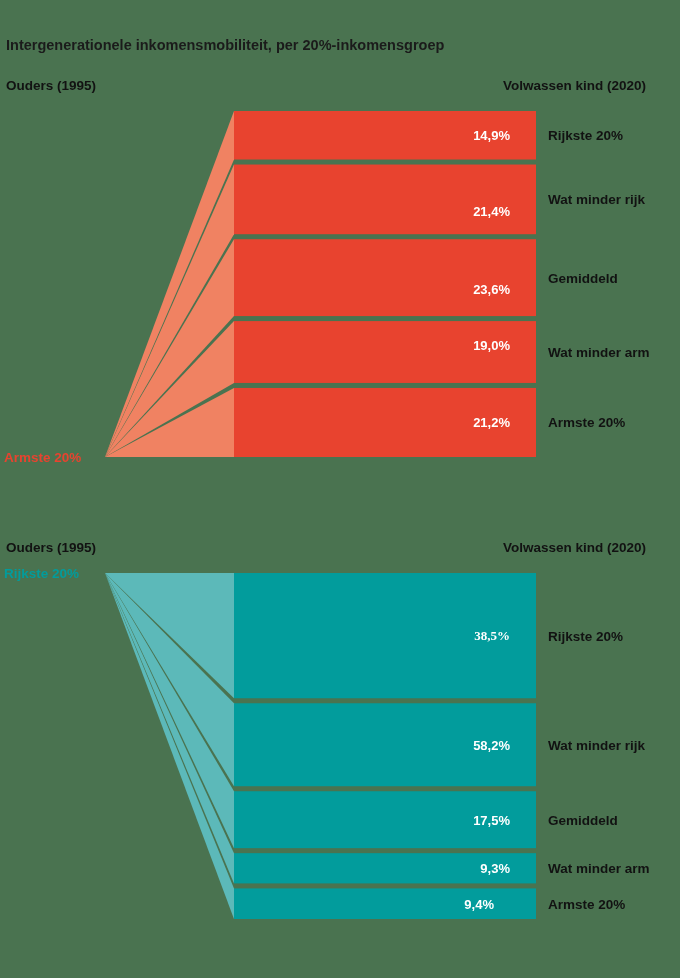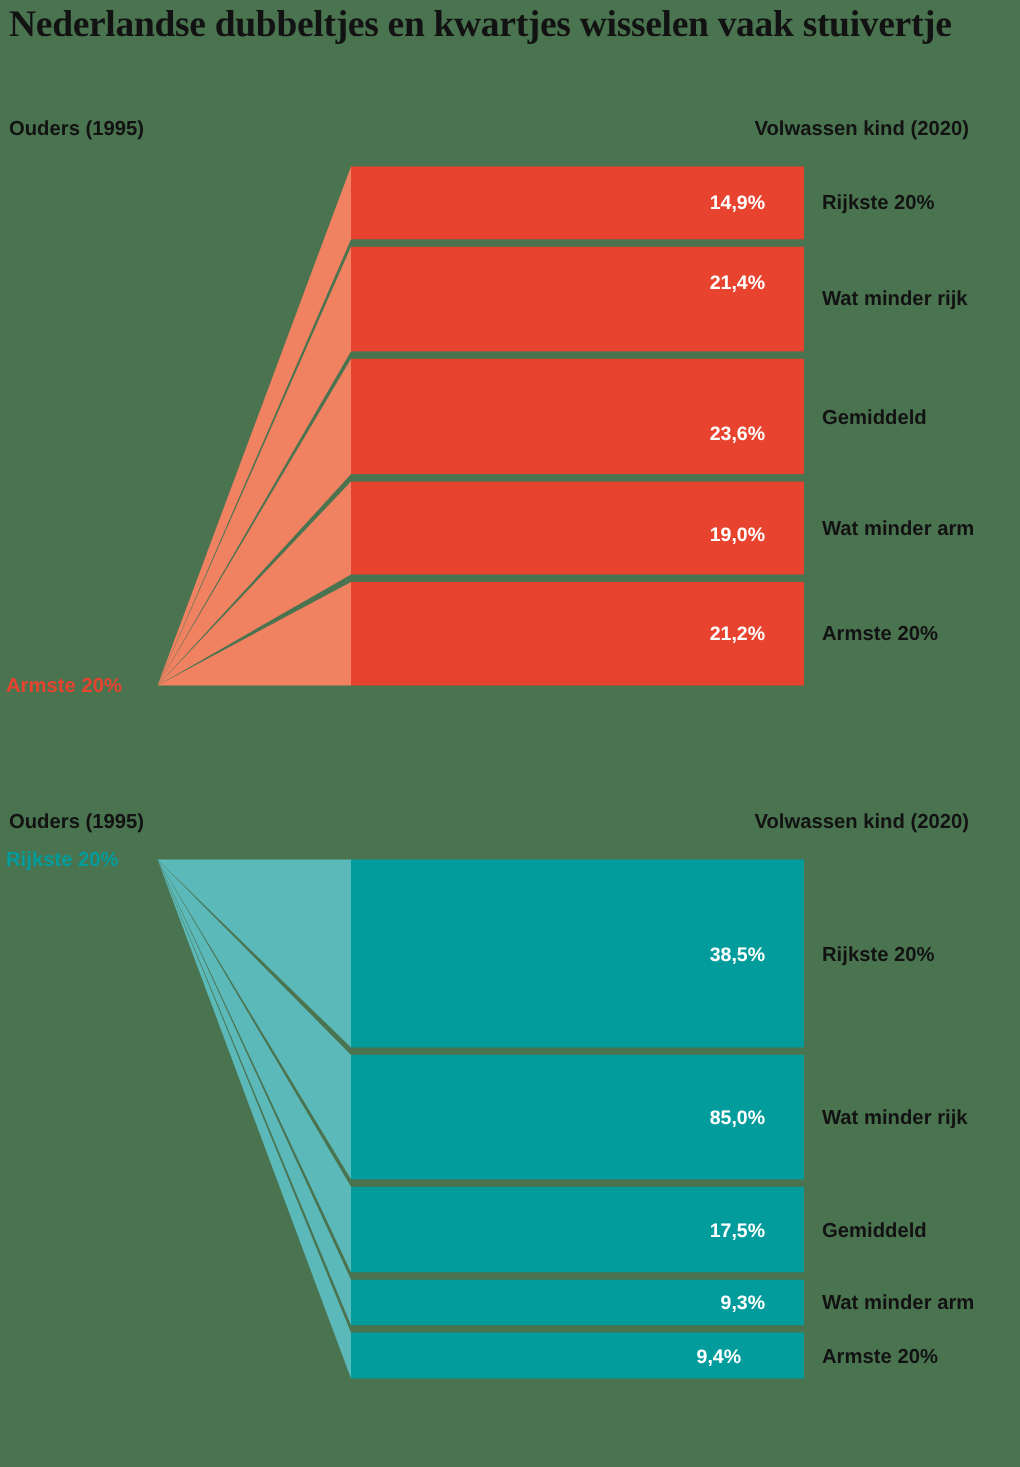--- a/index.html
+++ b/index.html
@@ -104,22 +104,22 @@
     font-weight: bold;
     white-space: nowrap;
     transform: translateY(-50%);
   }
 </style>
 </head>
 <body>
 
 <div class="page">
 
-  <div class="chart-title">Nederlandse dubbeltjes en kwartjes wisselen vaak stuivertje</div>
 
+  <div class="chart-subtitle">Intergenerationele inkomensmobiliteit, per 20%-inkomensgroep</div>
 
   <div class="panel" id="panel-0" style="top:78px;height:400px;">
     <div class="panel-head">
       <span class="head-left">Ouders (1995)</span>
       <span class="head-right">Volwassen kind (2020)</span>
     </div>
     <div class="flow-host" id="flow-host-0">
         <svg class="flow-svg" width="680" height="387" viewBox="0 0 680 387">
           <path d="M 105 379 L 234 33 L 234 81.52547452547452 Z" fill="#f08262" stroke="none"></path>
           <path d="M 105 379 L 234 86.52547452547452 L 234 156.2197802197802 Z" fill="#f08262" stroke="none"></path>
@@ -127,25 +127,25 @@
           <path d="M 105 379 L 234 243.07892107892104 L 234 304.9570429570429 Z" fill="#f08262" stroke="none"></path>
           <path d="M 105 379 L 234 309.9570429570429 L 234 378.99999999999994 Z" fill="#f08262" stroke="none"></path>
           <rect x="234" y="33" width="302" height="48.52547452547452" fill="#e8432f"></rect>
           <rect x="234" y="86.52547452547452" width="302" height="69.69430569430568" fill="#e8432f"></rect>
           <rect x="234" y="161.2197802197802" width="302" height="76.85914085914085" fill="#e8432f"></rect>
           <rect x="234" y="243.07892107892104" width="302" height="61.878121878121874" fill="#e8432f"></rect>
           <rect x="234" y="309.9570429570429" width="302" height="69.04295704295703" fill="#e8432f"></rect>
         </svg>
         <div class="value-label" style="left: 430px; width: 80px; top: 57.2627px;">14,9%</div>
         <div class="cat-label" style="top: 57.2627px;">Rijkste 20%</div>
-        <div class="value-label" style="left: 430px; width: 80px; top: 110px;">21,4%</div>
+        <div class="value-label" style="left: 430px; width: 80px; top: 133px;">21,4%</div>
         <div class="cat-label" style="top: 121.373px;">Wat minder rijk</div>
         <div class="value-label" style="left: 430px; width: 80px; top: 199.649px; margin-top: 11px;">23,6%</div>
         <div class="cat-label" style="top: 199.649px;">Gemiddeld</div>
-        <div class="value-label" style="left: 430px; width: 80px; top: 278px;">19,0%</div>
+        <div class="value-label" style="left: 430px; width: 80px; top: 267px;">19,0%</div>
         <div class="cat-label" style="top: 274.018px;">Wat minder arm</div>
         <div class="value-label" style="left: 430px; width: 80px; top: 344.479px;">21,2%</div>
         <div class="cat-label" style="top: 344.479px;">Armste 20%</div>
         <div class="source-label" style="left: 4px; top: 379px; color: rgb(232, 67, 47);">Armste 20%</div>
       </div>
   </div>
 
   <div class="panel" id="panel-1" style="top:540px;height:400px;">
     <div class="panel-head">
       <span class="head-left">Ouders (1995)</span>
@@ -157,23 +157,23 @@
           <path d="M 105 33 L 234 163.25948103792416 L 234 246.2235528942116 Z" fill="#5cb9b9" stroke="none"></path>
           <path d="M 105 33 L 234 251.2235528942116 L 234 308.1596806387226 Z" fill="#5cb9b9" stroke="none"></path>
           <path d="M 105 33 L 234 313.1596806387226 L 234 343.41716566866273 Z" fill="#5cb9b9" stroke="none"></path>
           <path d="M 105 33 L 234 348.41716566866273 L 234 379.00000000000006 Z" fill="#5cb9b9" stroke="none"></path>
           <rect x="234" y="33" width="302" height="125.25948103792415" fill="#029c9c"></rect>
           <rect x="234" y="163.25948103792416" width="302" height="82.96407185628743" fill="#029c9c"></rect>
           <rect x="234" y="251.2235528942116" width="302" height="56.93612774451098" fill="#029c9c"></rect>
           <rect x="234" y="313.1596806387226" width="302" height="30.257485029940124" fill="#029c9c"></rect>
           <rect x="234" y="348.41716566866273" width="302" height="30.582834331337324" fill="#029c9c"></rect>
         </svg>
-        <div class="value-label" style="left: 430px; width: 80px; top: 95.6297px;">38,5%</div>
+        <div class="value-label" style="left: 430px; width: 80px; top: 95.6297px; font-family: Liberation Serif, serif;">38,5%</div>
         <div class="cat-label" style="top: 95.6297px;">Rijkste 20%</div>
-        <div class="value-label" style="left: 430px; width: 80px; top: 204.742px;">85,0%</div>
+        <div class="value-label" style="left: 430px; width: 80px; top: 204.742px;">58,2%</div>
         <div class="cat-label" style="top: 204.742px;">Wat minder rijk</div>
         <div class="value-label" style="left: 430px; width: 80px; top: 279.692px;">17,5%</div>
         <div class="cat-label" style="top: 279.692px;">Gemiddeld</div>
         <div class="value-label" style="left: 430px; width: 80px; top: 328.288px;">9,3%</div>
         <div class="cat-label" style="top: 328.288px;">Wat minder arm</div>
         <div class="value-label" style="left: 414px; width: 80px; top: 363.709px;">9,4%</div>
         <div class="cat-label" style="top: 363.709px;">Armste 20%</div>
         <div class="source-label" style="left: 4px; top: 33px; color: rgb(2, 156, 156);">Rijkste 20%</div>
       </div>
   </div>

